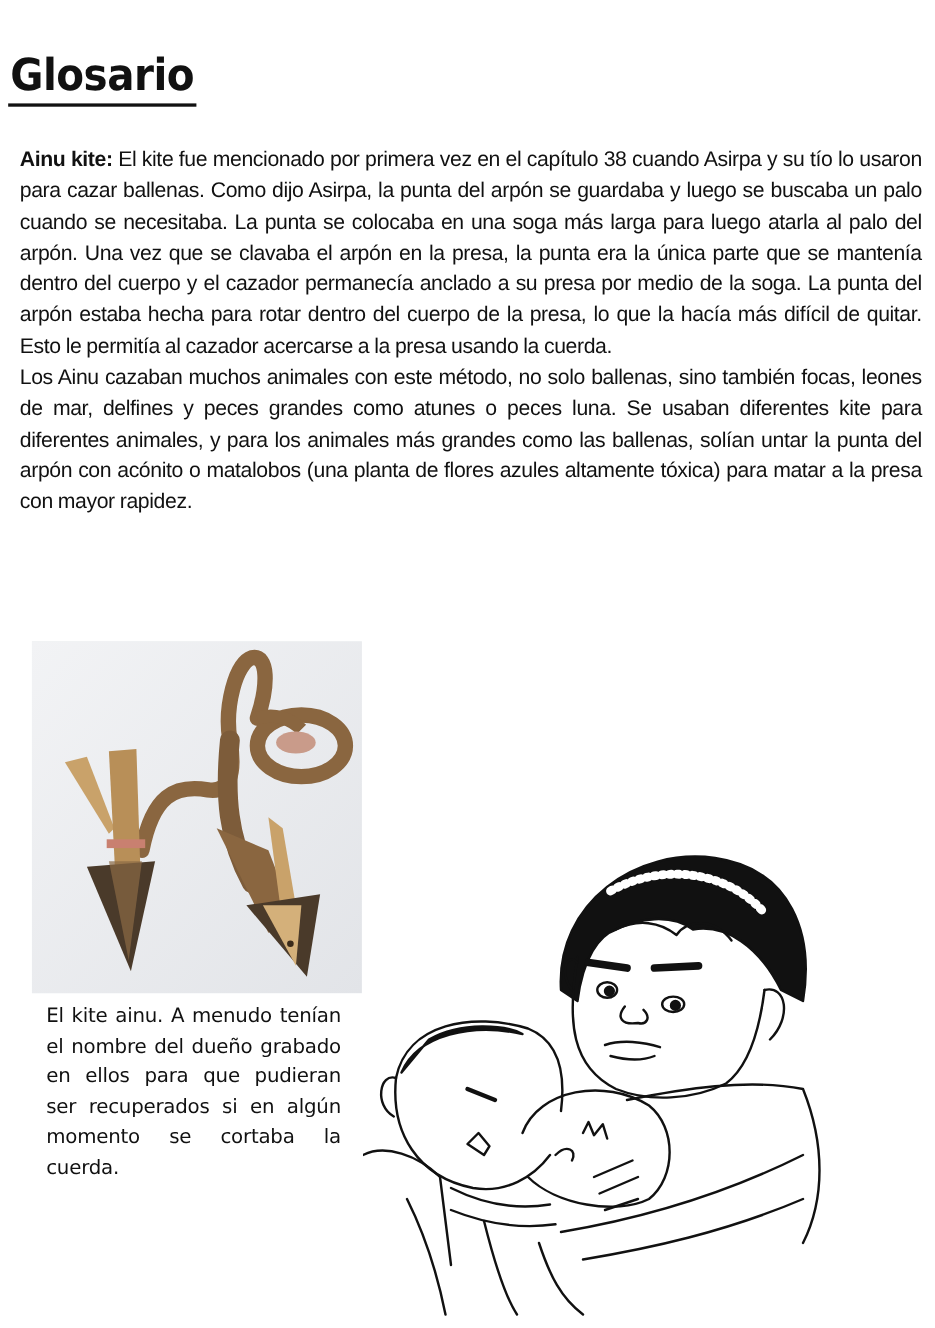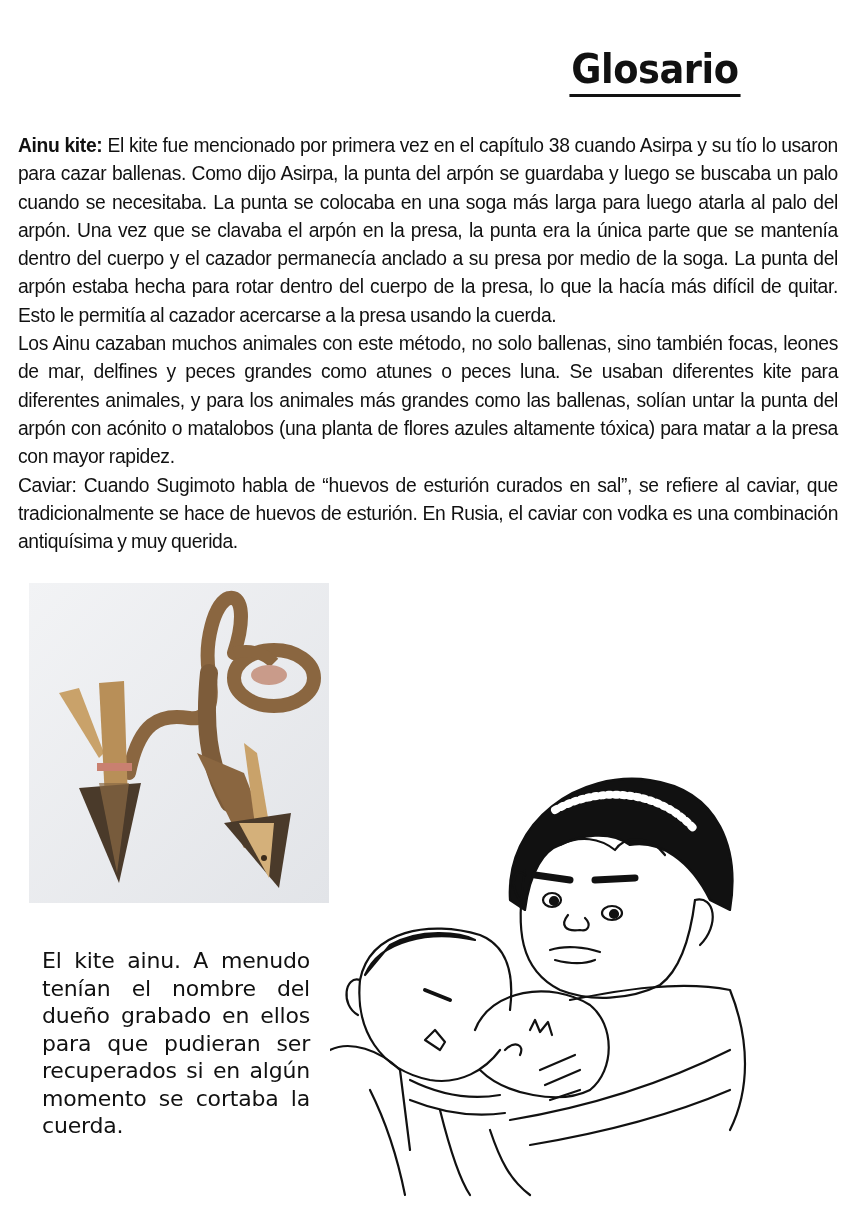--- a/index.html
+++ b/index.html
@@ -1,36 +1,35 @@
 <!DOCTYPE html>
 <html><head>
 <meta charset="utf-8">
 <style>
   html, body { margin: 0; padding: 0; background: #ffffff; }
   body { width: 850px; height: 1207px; position: relative; overflow: hidden; font-family: "Liberation Sans", sans-serif; color: #111; }
-  .title { position: absolute; left: 0; width: 748px; top: 46px; text-align: right; }
+  .title { position: absolute; left: 0; width: 748px; top: 46px; text-align: left; }
   .title span { display: inline-block; font-family: "DejaVu Sans", sans-serif; font-weight: bold; font-size: 40px; line-height: 46px; letter-spacing: -0.5px; border-bottom: 3px solid #111; padding: 0 2px 2px 2px; transform: scaleX(0.92); }
   .body-text { position: absolute; left: 18px; top: 132px; width: 820px; font-family: "Liberation Sans", sans-serif; font-size: 19.3px; line-height: 28.3px; text-align: justify; letter-spacing: -0.35px; word-spacing: -0.5px; }
   .body-text p { margin: 0; }
   .body-text .term { font-weight: bold; }
   .photo { position: absolute; left: 29px; top: 583px; width: 300px; height: 320px; background: #eceef0; overflow: hidden; }
-  .caption { position: absolute; left: 42px; top: 947px; width: 268px; font-family: "DejaVu Sans", sans-serif; font-size: 22px; line-height: 27.5px; text-align: justify; text-align-last: left; letter-spacing: -0.2px; }
+  .caption { position: absolute; left: 42px; top: 910px; width: 268px; font-family: "DejaVu Sans", sans-serif; font-size: 18px; line-height: 27.5px; text-align: justify; text-align-last: left; letter-spacing: -0.2px; }
   .illustration { position: absolute; left: 330px; top: 750px; width: 520px; height: 457px; }
 </style>
 </head>
 <body>
 
 <div class="title">
   <span>Glosario</span>
 </div>
 
 <div class="body-text">
   <p><span class="term">Ainu kite:</span><span> El kite fue mencionado por primera vez en el capítulo 38 cuando Asirpa y su tío lo usaron para cazar ballenas. Como dijo Asirpa, la punta del arpón se guardaba y luego se buscaba un palo cuando se necesitaba. La punta se colocaba en una soga más larga para luego atarla al palo del arpón. Una vez que se clavaba el arpón en la presa, la punta era la única parte que se mantenía dentro del cuerpo y el cazador permanecía anclado a su presa por medio de la soga. La punta del arpón estaba hecha para rotar dentro del cuerpo de la presa, lo que la hacía más difícil de quitar. Esto le permitía al cazador acercarse a la presa usando la cuerda.</span></p>
   <p>Los Ainu cazaban muchos animales con este método, no solo ballenas, sino también focas, leones de mar, delfines y peces grandes como atunes o peces luna. Se usaban diferentes kite para diferentes animales, y para los animales más grandes como las ballenas, solían untar la punta del arpón con acónito o matalobos (una planta de flores azules altamente tóxica) para matar a la presa con mayor rapidez.</p>
-  <p>Caviar: Cuando Sugimoto habla de “huevos de esturión curados en sal”, se refiere al caviar, que tradicionalmente se hace de huevos de esturión.  En Rusia, el caviar con vodka es una combinación antiquísima y muy querida.</p>
 </div>
 
 <div class="photo">
   <svg width="300" height="320" viewBox="0 0 300 320">
     <defs>
       <linearGradient id="bg" x1="0" y1="0" x2="1" y2="1">
         <stop offset="0" stop-color="#f2f3f5"></stop>
         <stop offset="1" stop-color="#e2e4e8"></stop>
       </linearGradient>
     </defs>

